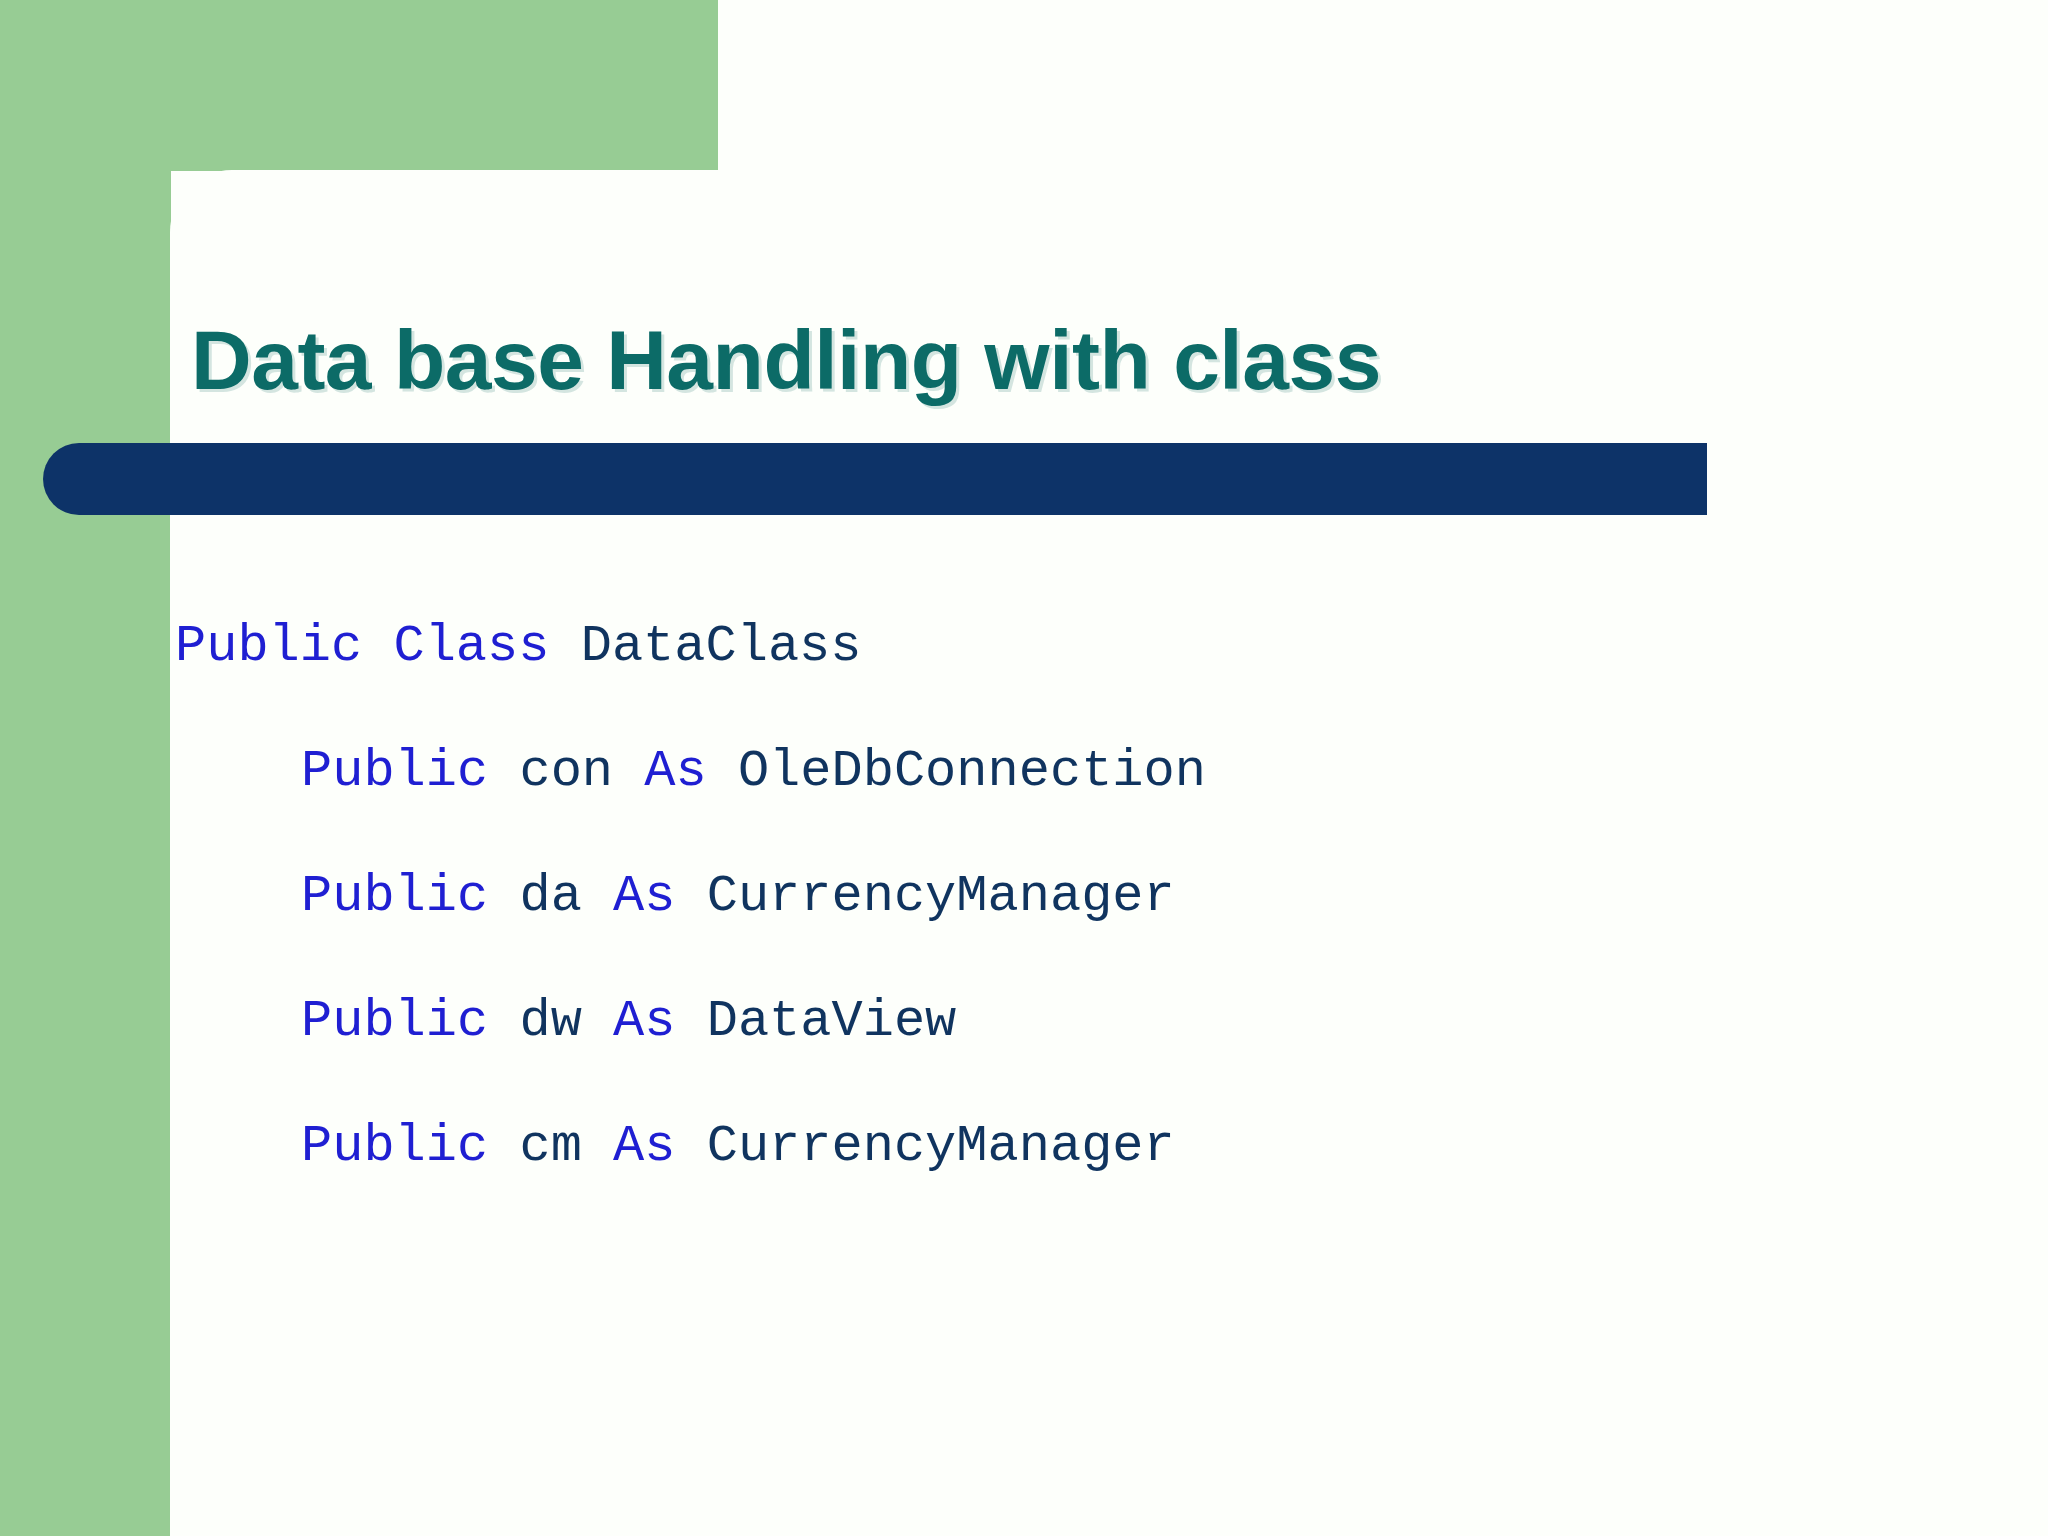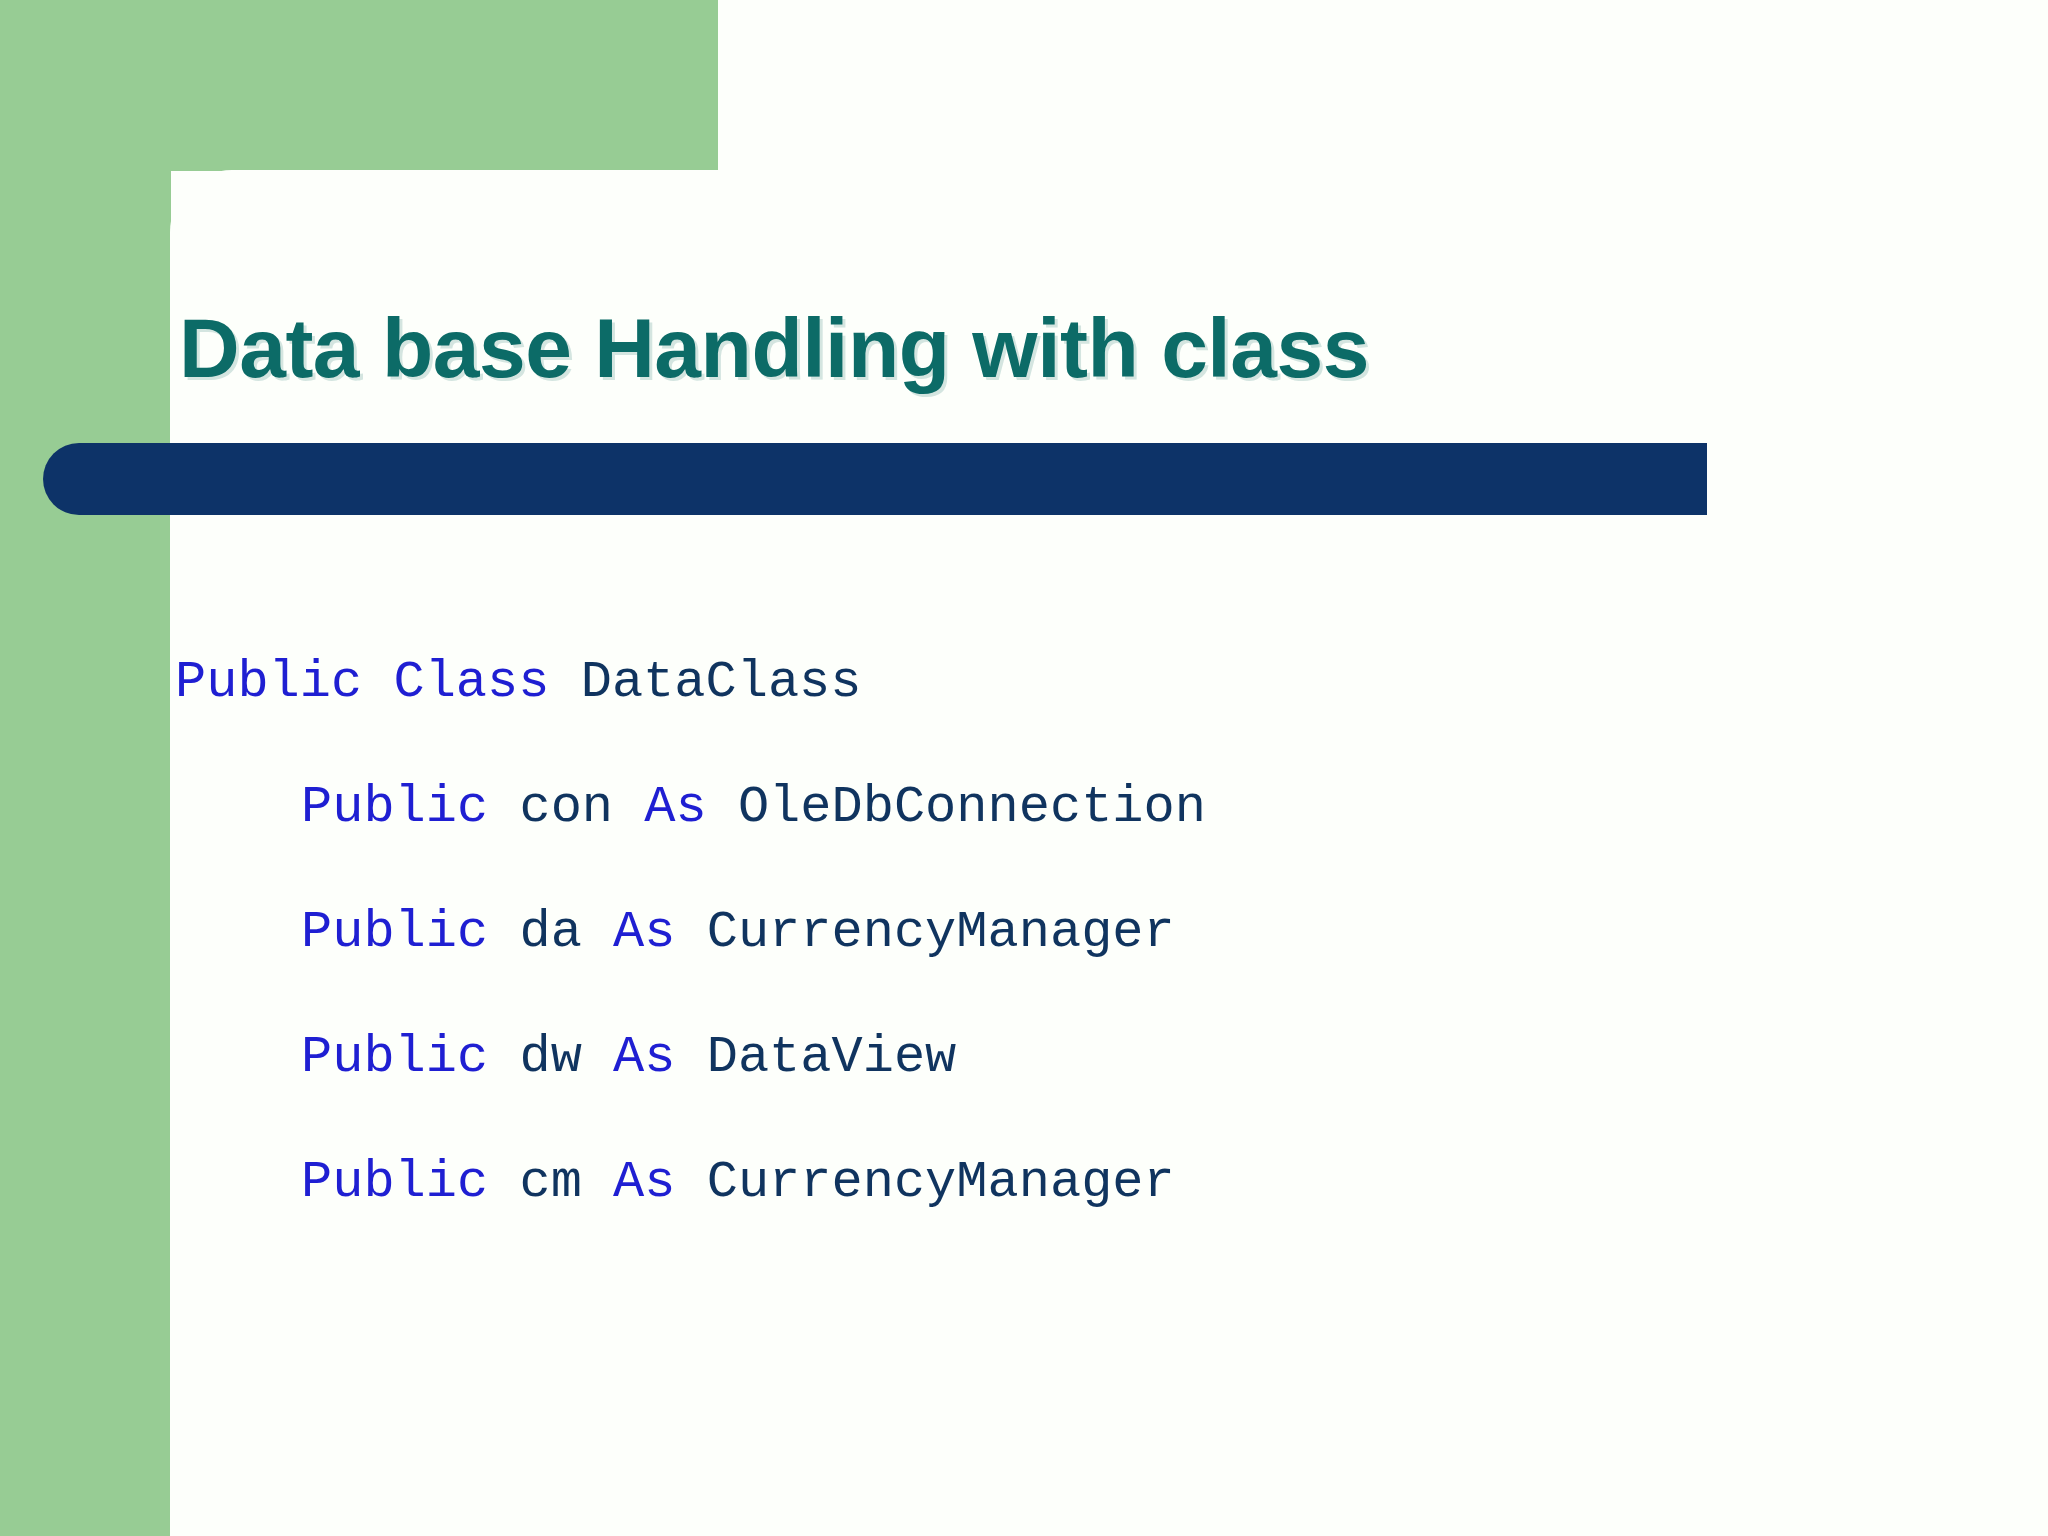--- a/index.html
+++ b/index.html
@@ -50,21 +50,21 @@
 
   
   .title-wrap {
     position: absolute;
     left: 175px;
     top: 292px;
     width: 1640px;
     height: 110px;
   }
   .slide-title {
-    margin: 4px;
+    margin: 16px;
     font-family: "Liberation Sans", sans-serif;
     font-weight: bold;
     font-size: 84px;
     line-height: 104px;
     letter-spacing: -0.5px;
     color: #0c6b67;
     white-space: nowrap;
     text-shadow: 3px 3px 0 rgba(150, 190, 185, 0.40);
   }
 
@@ -79,21 +79,21 @@
     border-top-left-radius: 36px;
     border-bottom-left-radius: 36px;
     border-top-right-radius: 0;
     border-bottom-right-radius: 0;
   }
 
   
   .code-body {
     position: absolute;
     left: 175px;
-    top: 620px;
+    top: 584px;
     width: 1700px;
   }
   .code-line {
     font-family: "Liberation Mono", "DejaVu Sans Mono", monospace;
     font-size: 52px;
     line-height: 125px;
     white-space: pre;
     color: #10345f;
   }
   .code-line.indent {

